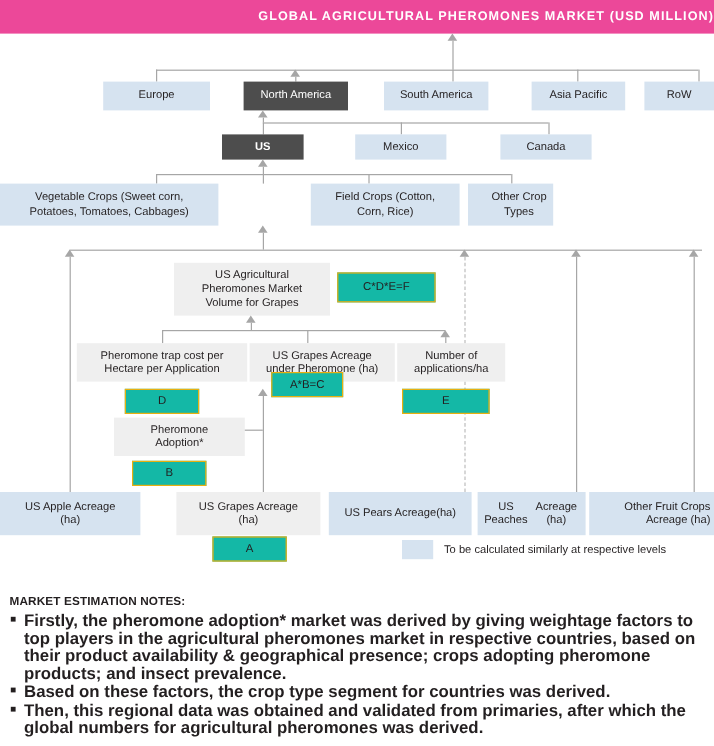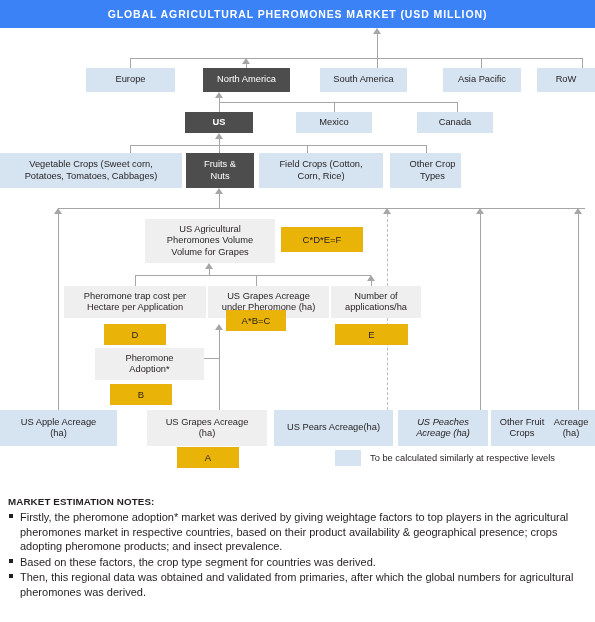--- a/index.html
+++ b/index.html
@@ -8,38 +8,38 @@
     background:#ffffff;
     font-family:"Liberation Sans", sans-serif;
     color:#231f20;
     -webkit-font-smoothing:antialiased;
   }
   #canvas{position:absolute;left:0;top:0;width:595px;height:622px;}
 
   
   .header-bar{
     position:absolute;left:0;top:0;width:595px;height:28px;
-    background:#3b82f6;display:flex;align-items:center;justify-content:center;
+    background:#ec4899;display:flex;align-items:center;justify-content:flex-end;
   }
   .header-bar .htxt{
     color:#ffffff;font-size:10.5px;font-weight:bold;letter-spacing:0.9px;
     white-space:nowrap;
   }
 
   
   .node{
     position:absolute;box-sizing:border-box;
     display:flex;align-items:center;justify-content:center;text-align:center;
     font-size:9.3px;line-height:11.5px;padding:2px 3px;
   }
   .node.blue{background:#d6e3f0;color:#231f20;}
   .node.dark{background:#4d4d4d;color:#ffffff;}
   .node.grey{background:#efefef;color:#231f20;}
   .node.gold{
-    background:#eab308;border:1.4px solid #e8b010;color:#231f20;
+    background:#14b8a6;border:1.4px solid #e8b010;color:#231f20;
     font-size:9.5px;
   }
 
   
   .ln{position:absolute;background:#a6a6a6;}
   .lnv{width:1px;}
   .lnh{height:1px;}
   .ln.dash{
     background:none;border-left:1px dashed #bdbdbd;width:0;
   }
@@ -50,22 +50,23 @@
   }
 
   
   .legend-swatch{position:absolute;background:#d6e3f0;}
   .legend-text{position:absolute;font-size:9.3px;white-space:nowrap;}
 
   
   .notes{position:absolute;left:8px;top:496px;width:580px;}
   .notes-title{font-size:9.8px;font-weight:bold;letter-spacing:.1px;margin-bottom:3px;}
   .note-item{
-    position:relative;padding-left:12px;font-size:11px;line-height:14.5px;
+    position:relative;padding-left:12px;font-size:14px;line-height:14.5px;
     margin-bottom:1px;
+    font-weight:bold;
   }
   .note-item .bullet{
     position:absolute;left:1px;top:4px;width:4px;height:4px;background:#231f20;
   }
 </style>
 </head>
 <body>
 
 <div id="canvas">
 
@@ -123,24 +124,20 @@
   <div class="ln lnh" style="left:130px;top:145px;width:296px;"></div>
   <div class="ln lnv" style="left:130px;top:145px;height:8px;"></div>
   <div class="ln lnv" style="left:307px;top:145px;height:8px;"></div>
   <div class="ln lnv" style="left:426px;top:145px;height:8px;"></div>
   <div class="ln lnv" style="left:219px;top:145px;height:8px;"></div>
 
   <div class="node blue" style="left:0px;top:153px;width:182px;height:35px;flex-direction:column;">
     <span>Vegetable Crops (Sweet corn,</span>
     <span>Potatoes, Tomatoes, Cabbages)</span>
   </div>
-  <div class="node dark" style="left:186px;top:153px;width:68px;height:35px;flex-direction:column;">
-    <span>Fruits &amp;</span>
-    <span>Nuts</span>
-  </div>
   <div class="node blue" style="left:259px;top:153px;width:124px;height:35px;flex-direction:column;">
     <span>Field Crops (Cotton,</span>
     <span>Corn, Rice)</span>
   </div>
   <div class="node blue" style="left:390px;top:153px;width:71px;height:35px;flex-direction:column;padding-left:17px;">
     <span>Other Crop</span>
     <span>Types</span>
   </div>
 
   <div class="ln lnv" style="left:219px;top:194px;height:14px;"></div>
@@ -155,21 +152,21 @@
   <div class="arrow" style="left:383px;top:208px;"></div>
 
   <div class="ln lnv" style="left:480px;top:214px;height:196px;"></div>
   <div class="arrow" style="left:476px;top:208px;"></div>
 
   <div class="ln lnv" style="left:578px;top:214px;height:196px;"></div>
   <div class="arrow" style="left:574px;top:208px;"></div>
 
   <div class="node grey" style="left:145px;top:219px;width:130px;height:44px;flex-direction:column;">
     <span>US Agricultural</span>
-    <span>Pheromones Volume</span>
+    <span>Pheromones Market</span>
     <span>Volume for Grapes</span>
   </div>
   <div class="node gold" style="left:281px;top:227px;width:82px;height:25px;">
     <span>C*D*E=F</span>
   </div>
 
   <div class="ln lnv" style="left:209px;top:269px;height:6px;"></div>
   <div class="arrow" style="left:205px;top:263px;"></div>
   <div class="ln lnh" style="left:135px;top:275px;width:236px;"></div>
   <div class="ln lnv" style="left:135px;top:275px;height:11px;"></div>
@@ -221,25 +218,25 @@
     <span>US Grapes Acreage</span>
     <span>(ha)</span>
   </div>
   <div class="node gold" style="left:177px;top:447px;width:62px;height:21px;">
     <span>A</span>
   </div>
   <div class="node blue" style="left:274px;top:410px;width:119px;height:36px;flex-direction:row;">
     <span>US Pears Acreage</span>
     <span>(ha)</span>
   </div>
-  <div class="node blue" style="left:398px;top:410px;width:90px;height:36px;flex-direction:column;font-style:italic;">
+  <div class="node blue" style="left:398px;top:410px;width:90px;height:36px;flex-direction:row;">
     <span>US Peaches</span>
     <span>Acreage (ha)</span>
   </div>
-  <div class="node blue" style="left:491px;top:410px;width:104px;height:36px;flex-direction:row;">
+  <div class="node blue" style="left:491px;top:410px;width:104px;height:36px;flex-direction:column;align-items:flex-end;">
     <span>Other Fruit Crops</span>
     <span>Acreage (ha)</span>
   </div>
 
   <div class="legend-swatch" style="left:335px;top:450px;width:26px;height:16px;"></div>
   <div class="legend-text" style="left:370px;top:453px;">To be calculated similarly at respective levels</div>
 
   <div class="notes">
     <div class="notes-title">MARKET ESTIMATION NOTES:</div>
     <div class="note-item">

